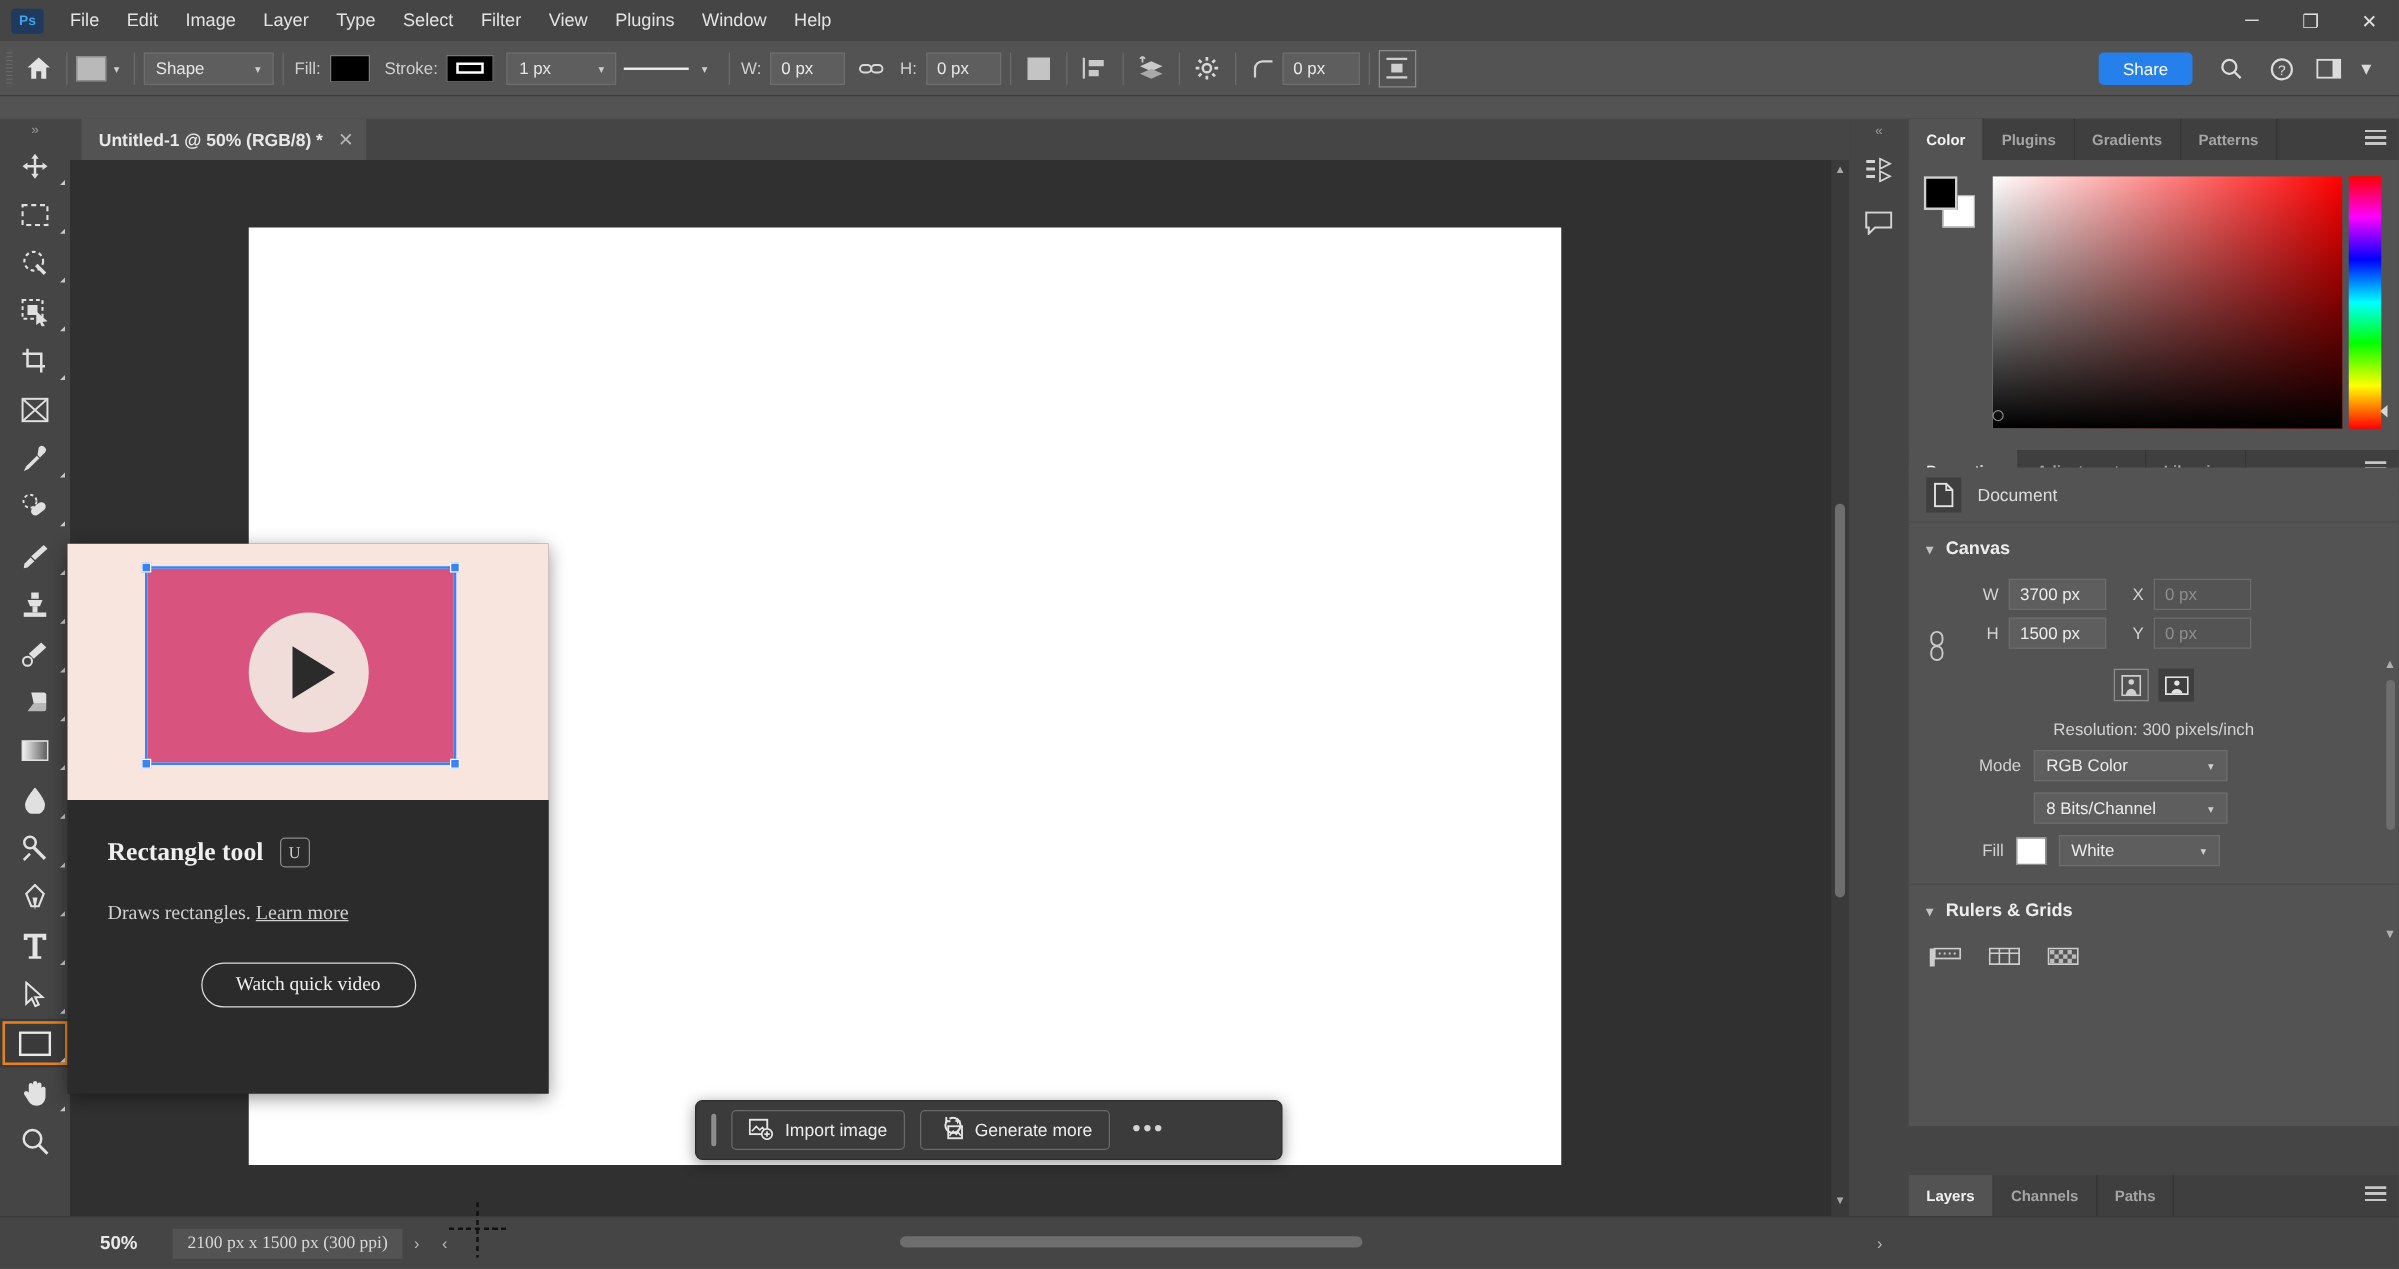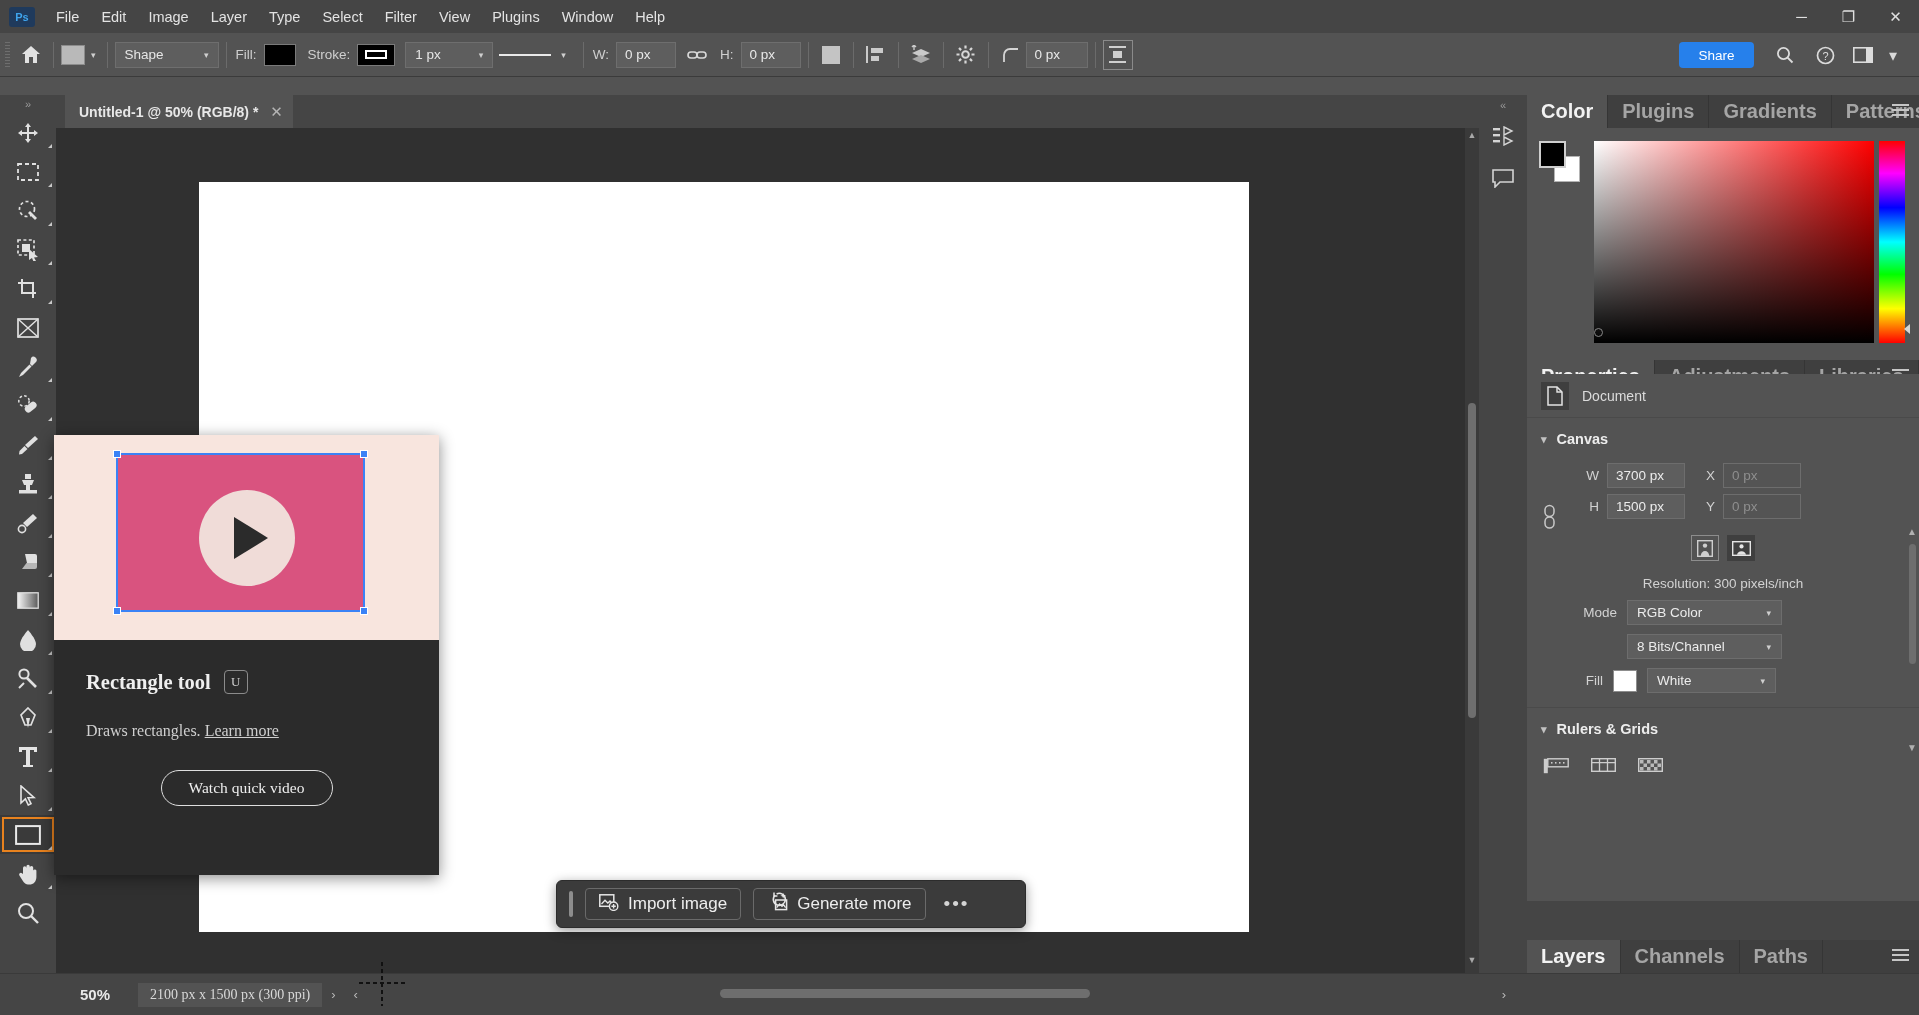--- a/index.html
+++ b/index.html
@@ -117,21 +117,21 @@
     font-size:15.5px; color:#efefef; }
 
   
   .ctxbar{ position:absolute; left:500px; bottom:45px; width:470px; height:48px;
     background:#3b3b3b; border:1px solid #2c2c2c; border-radius:6px;
     display:flex; align-items:center; padding:0 12px; gap:12px;
     box-shadow:0 3px 12px rgba(0,0,0,.4); z-index:30; }
   .ctx-grip{ width:4px; height:26px; background:#8d8d8d; border-radius:2px; }
   .ctx-btn{ height:32px; border:1px solid #6a6a6a; border-radius:4px;
     display:flex; align-items:center; gap:9px; padding:0 13px;
-    font-size:17px; color:#ededed; }
+    font-size:14px; color:#ededed; }
   .ctx-dots{ font-size:19px; color:#d4d4d4; letter-spacing:2px; padding:0 6px; }
 
   
   .statusbar{ position:absolute; left:0; bottom:0; width:1919px; height:42px;
     background:#454545; display:flex; align-items:center;
     border-top:1px solid #3a3a3a; }
   .zoomfield{ width:70px; height:24px; margin-left:68px; font-size:15px;
     font-weight:bold; color:#e9e9e9; display:flex; align-items:center; padding-left:12px;}
   .docinfo{ height:24px; background:#535353; display:flex; align-items:center;
     padding:0 12px; font-size:14px; color:#d9d9d9; font-family:"Liberation Serif",serif;}
@@ -144,21 +144,21 @@
   .railcol{ position:absolute; right:392px; top:95px; width:48px; bottom:42px;
     background:#454545; }
   .rail-top{ height:20px; display:flex; align-items:center; justify-content:center;
     color:#9a9a9a; font-size:11px; }
   .rail-ic{ width:48px; height:42px; display:flex; align-items:center; justify-content:center; }
 
   .dock{ position:absolute; right:0; top:95px; width:392px; bottom:42px;
     background:#454545; }
   .panel-tabs{ height:33px; background:#3f3f3f; display:flex; align-items:stretch;
     position:relative; }
-  .ptab{ padding:0 14px; display:flex; align-items:center; font-size:20px;
+  .ptab{ padding:0 14px; display:flex; align-items:center; font-size:12px;
     font-weight:bold; color:#a5a5a5; border-right:1px solid #353535; }
   .ptab.active{ background:#535353; color:#f2f2f2; }
   .pmenu{ position:absolute; right:10px; top:9px; width:17px; height:14px;
     background:repeating-linear-gradient(to bottom,#c6c6c6 0 2px,transparent 2px 5px); }
 
   .colorpanel{ position:absolute; left:0; top:33px; width:392px; height:232px;
     background:#535353; }
   .fgbg{ position:absolute; left:12px; top:13px; width:42px; height:42px; }
   .fgbg .bg{ position:absolute; left:15px; top:15px; width:26px; height:26px;
     background:#fff; border:1px solid #b3b3b3; }

